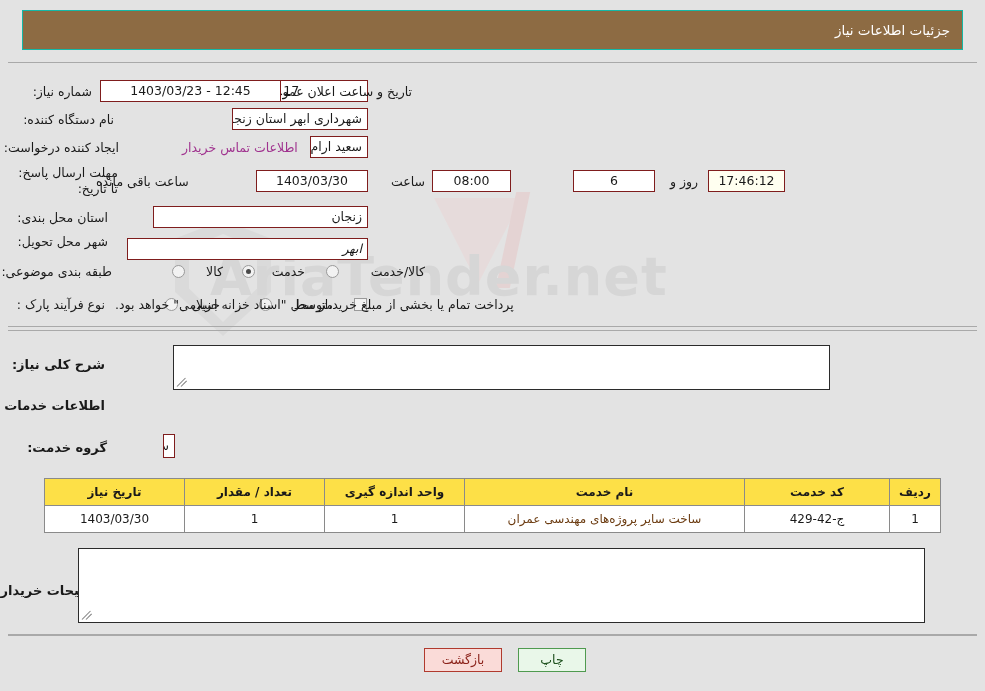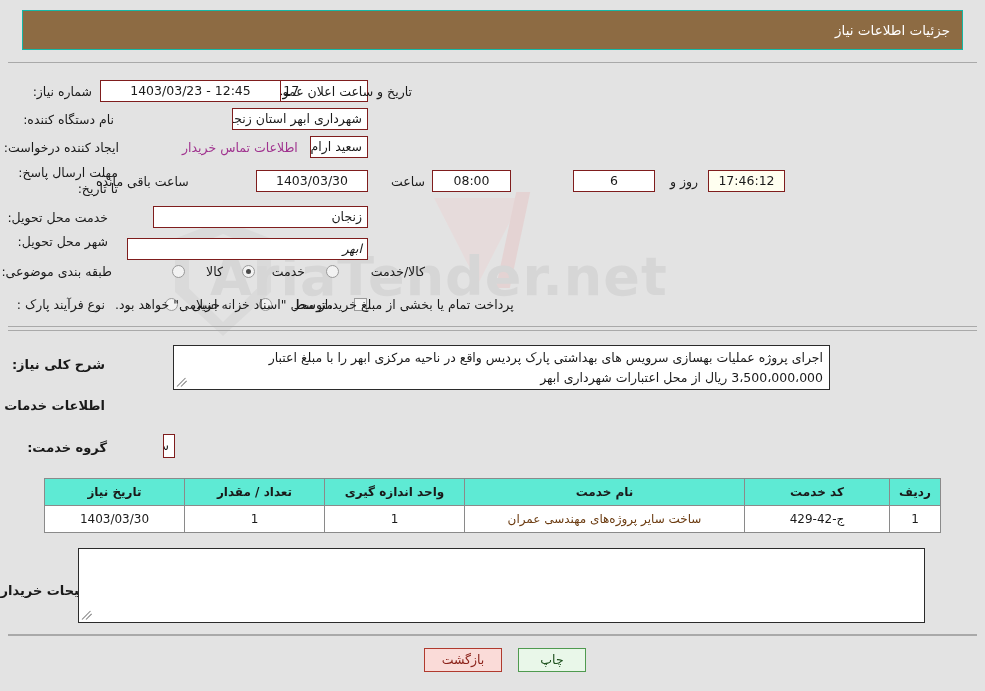--- a/index.html
+++ b/index.html
@@ -200,21 +200,21 @@
   #items-table {
     position: absolute;
     left: 44px; top: 478px;
     width: 897px;
     border-collapse: collapse;
     background: #ffffff;
     z-index: 3;
     font-size: 12px;
   }
   #items-table th {
-    background: #5eead4;
+    background: #fde047;
     border: 1px solid #8a8a8a;
     font-weight: bold;
     font-size: 12px;
     color: #1a1a1a;
     height: 26px;
     padding: 0 4px;
     white-space: nowrap;
   }
   #items-table td {
     border: 1px solid #8a8a8a;
@@ -293,21 +293,21 @@
 
   <div class="lbl" style="right:867px; top:165px; width:100px; white-space:normal; text-align:right; line-height:16px;">مهلت ارسال پاسخ: تا تاریخ:</div>
   <div class="fld center" style="right:617px; top:170px; width:112px; height:22px; line-height:20px;">1403/03/30</div>
   <div class="lbl" style="right:560px; top:174px;">ساعت</div>
   <div class="fld center" style="right:474px; top:170px; width:79px; height:22px; line-height:20px;">08:00</div>
   <div class="fld center" style="right:330px; top:170px; width:82px; height:22px; line-height:20px;">6</div>
   <div class="lbl" style="right:287px; top:174px;">روز و</div>
   <div class="fld center cream" style="right:200px; top:170px; width:77px; height:22px; line-height:20px;">17:46:12</div>
   <div class="lbl" style="right:auto; left:96px; top:174px;">ساعت باقی مانده</div>
 
-  <div class="lbl" style="right:877px; top:210px;">خدمت محل تحویل:</div>
+  <div class="lbl" style="right:877px; top:210px;">استان محل بندی:</div>
   <div class="fld" style="right:617px; top:206px; width:215px; height:22px; line-height:20px;">زنجان</div>
 
   <div class="lbl" style="right:877px; top:234px;">شهر محل تحویل:</div>
   <div class="fld" style="right:617px; top:238px; width:241px; height:22px; line-height:20px;font-style:italic;">ابهر</div>
 
   <div class="lbl" style="right:873px; top:264px;margin-left:48px;">طبقه بندی موضوعی:</div>
 
   <div class="radio" id="cat-radio-0" style="right:800px; top:265px;"></div>
   <div class="lbl" style="right:762px; top:264px;">کالا</div>
 
@@ -323,21 +323,20 @@
   <div class="lbl" style="right:765px; top:297px;">جزیی</div>
 
   <div class="radio" id="proc-radio-1" style="right:713px; top:298px;"></div>
   <div class="lbl" style="right:652px; top:297px;">متوسط</div>
 
   <div class="checkbox" id="treasury-checkbox" style="right:618px; top:298px;"></div>
   <div class="lbl" style="right:auto; left:115px; top:297px;">پرداخت تمام یا بخشی از مبلغ خرید،از محل "اسناد خزانه اسلامی" خواهد بود.</div>
 
   <div class="lbl lbl-b" style="right:880px; top:357px; font-size:13px;">شرح کلی نیاز:</div>
   <div class="ta" style="right:155px; top:345px; left:173px; height:45px;">
-    <span>اجرای پروژه عملیات بهسازی سرویس های بهداشتی پارک پردیس واقع در ناحیه مرکزی ابهر را با مبلغ اعتبار 3،500،000،000 ریال از محل اعتبارات شهرداری ابهر</span>
     <span class="grip">
       <i style="top:9px; transform:rotate(-45deg); width:12px;"></i>
       <i style="top:9px; left:4px; transform:rotate(-45deg); width:8px;"></i>
     </span>
   </div>
 
   <div class="section-head" style="right:880px; top:398px;">اطلاعات خدمات مورد نیاز</div>
 
   <div class="lbl lbl-b" style="right:878px; top:440px; font-size:13px;">گروه خدمت:</div>
   <div class="fld" style="right:810px; top:434px; left:175px; height:24px; line-height:22px;">ساختمان</div>

